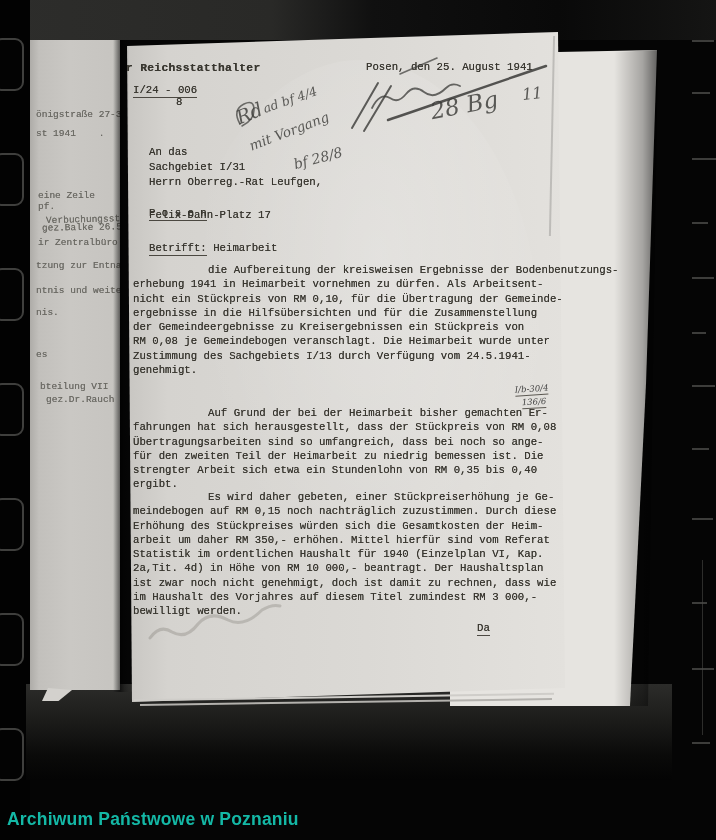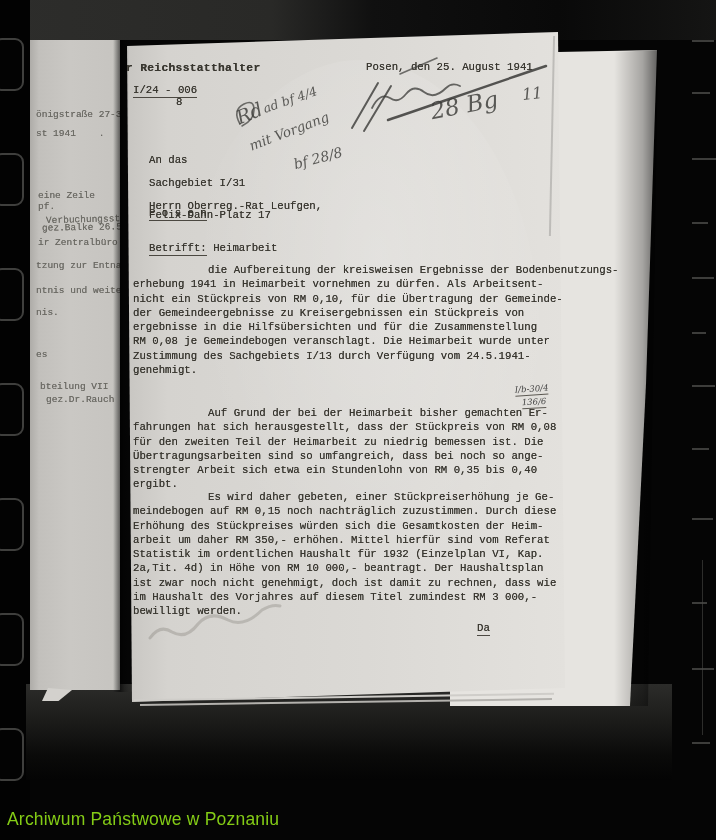--- a/index.html
+++ b/index.html
@@ -38,35 +38,35 @@
   .page-edge-crease{left:551px;top:36px;width:2px;height:200px;background:rgba(0,0,0,.16);transform:rotate(1.2deg);}
   .stack-edge1{left:134px;top:696px;width:420px;height:2px;background:#cfcdc9;transform:rotate(-.9deg);}
   .stack-edge2{left:140px;top:701px;width:412px;height:2px;background:#b3b1ad;transform:rotate(-.8deg);}
 
   
   .typed{color:#38362f;text-shadow:0 0 .5px rgba(45,42,36,.8);}
   .faint{color:#6b6a64;text-shadow:0 0 .5px rgba(90,88,82,.7);}
   .t10{font-size:10.7px;}
   .t9{font-size:9.5px;}
   .line{height:14.3px;white-space:pre;}
-  .addr .line{height:15px;margin-top:8px;}
+  .addr .line{height:15px;}
   .para{width:434px;}
   .para .line:first-child{text-indent:75px;}
   .u{display:inline-block;border-bottom:1px solid rgba(50,47,40,.85);padding-bottom:.5px;}
   .letterhead{font-weight:bold;font-size:11.3px;letter-spacing:.3px;}
   .frag{position:absolute;white-space:pre;}
 
   
   .hw{position:absolute;font-family:"DejaVu Serif","Liberation Serif",serif;
       font-style:italic;color:#3b3b38;opacity:.82;white-space:pre;}
   .hw-small{font-size:8.5px;opacity:.9;color:#333;}
   .hw-overlay{left:0;top:0;width:716px;height:840px;pointer-events:none;}
 
   .caption{left:7px;top:809px;font-family:"Liberation Sans","DejaVu Sans",sans-serif;
-    font-weight:normal;font-size:17.5px;color:#84cc16;letter-spacing:.2px;}
+    font-weight:bold;font-size:17.5px;color:#14b8a6;letter-spacing:.2px;}
 </style>
 </head>
 <body>
 
 <div class="scene">
 
   <div class="abs film-top"></div>
   <div class="abs film-left" id="film-left">
       <div class="sprocket" style="top: 38px;"></div>
       <div class="sprocket" style="top: 153px;"></div>
@@ -124,40 +124,40 @@
   <div class="abs typed t10" style="left:149px;top:209px">Felix-Dahn-Platz 17</div>
 
   <div class="abs typed t10" style="left:149px;top:242px">
     <span class="u">Betrifft:</span><span> </span><span>Heimarbeit</span>
   </div>
 
   <div class="abs typed t10 para" style="left:133px;top:264px">
       <div class="line">die Aufbereitung der kreisweisen Ergebnisse der Bodenbenutzungs-</div>
       <div class="line">erhebung 1941 in Heimarbeit vornehmen zu dürfen. Als Arbeitsent-</div>
       <div class="line">nicht ein Stückpreis von RM 0,10, für die Übertragung der Gemeinde-</div>
+      <div class="line">ergebnisse in die Hilfsübersichten und für die Zusammenstellung</div>
       <div class="line">der Gemeindeergebnisse zu Kreisergebnissen ein Stückpreis von</div>
-      <div class="line">ergebnisse in die Hilfsübersichten und für die Zusammenstellung</div>
       <div class="line">RM 0,08 je Gemeindebogen veranschlagt. Die Heimarbeit wurde unter</div>
       <div class="line">Zustimmung des Sachgebiets I/13 durch Verfügung vom 24.5.1941-</div>
       <div class="line">genehmigt.</div>
     </div>
   <div class="abs typed t10 para" style="left:133px;top:407px">
       <div class="line">Auf Grund der bei der Heimarbeit bisher gemachten Er-</div>
       <div class="line">fahrungen hat sich herausgestellt, dass der Stückpreis von RM 0,08</div>
+      <div class="line">Übertragungsarbeiten sind so umfangreich, dass bei noch so ange-</div>
       <div class="line">für den zweiten Teil der Heimarbeit zu niedrig bemessen ist. Die</div>
-      <div class="line">Übertragungsarbeiten sind so umfangreich, dass bei noch so ange-</div>
       <div class="line">strengter Arbeit sich etwa ein Stundenlohn von RM 0,35 bis 0,40</div>
       <div class="line">ergibt.</div>
     </div>
   <div class="abs typed t10 para" style="left:133px;top:491px">
       <div class="line">Es wird daher gebeten, einer Stückpreiserhöhung je Ge-</div>
       <div class="line">meindebogen auf RM 0,15 noch nachträglich zuzustimmen. Durch diese</div>
       <div class="line">Erhöhung des Stückpreises würden sich die Gesamtkosten der Heim-</div>
       <div class="line">arbeit um daher RM 350,- erhöhen. Mittel hierfür sind vom Referat</div>
-      <div class="line">Statistik im ordentlichen Haushalt für 1932 (Einzelplan VI, Kap.</div>
+      <div class="line">Statistik im ordentlichen Haushalt für 1940 (Einzelplan VI, Kap.</div>
       <div class="line">2a,Tit. 4d) in Höhe von RM 10 000,- beantragt. Der Haushaltsplan</div>
       <div class="line">ist zwar noch nicht genehmigt, doch ist damit zu rechnen, dass wie</div>
       <div class="line">im Haushalt des Vorjahres auf diesem Titel zumindest RM 3 000,-</div>
       <div class="line">bewilligt werden.</div>
     </div>
 
   <div class="abs typed t10" style="left:477px;top:622px">
     <span class="u">Da</span>
   </div>
 

